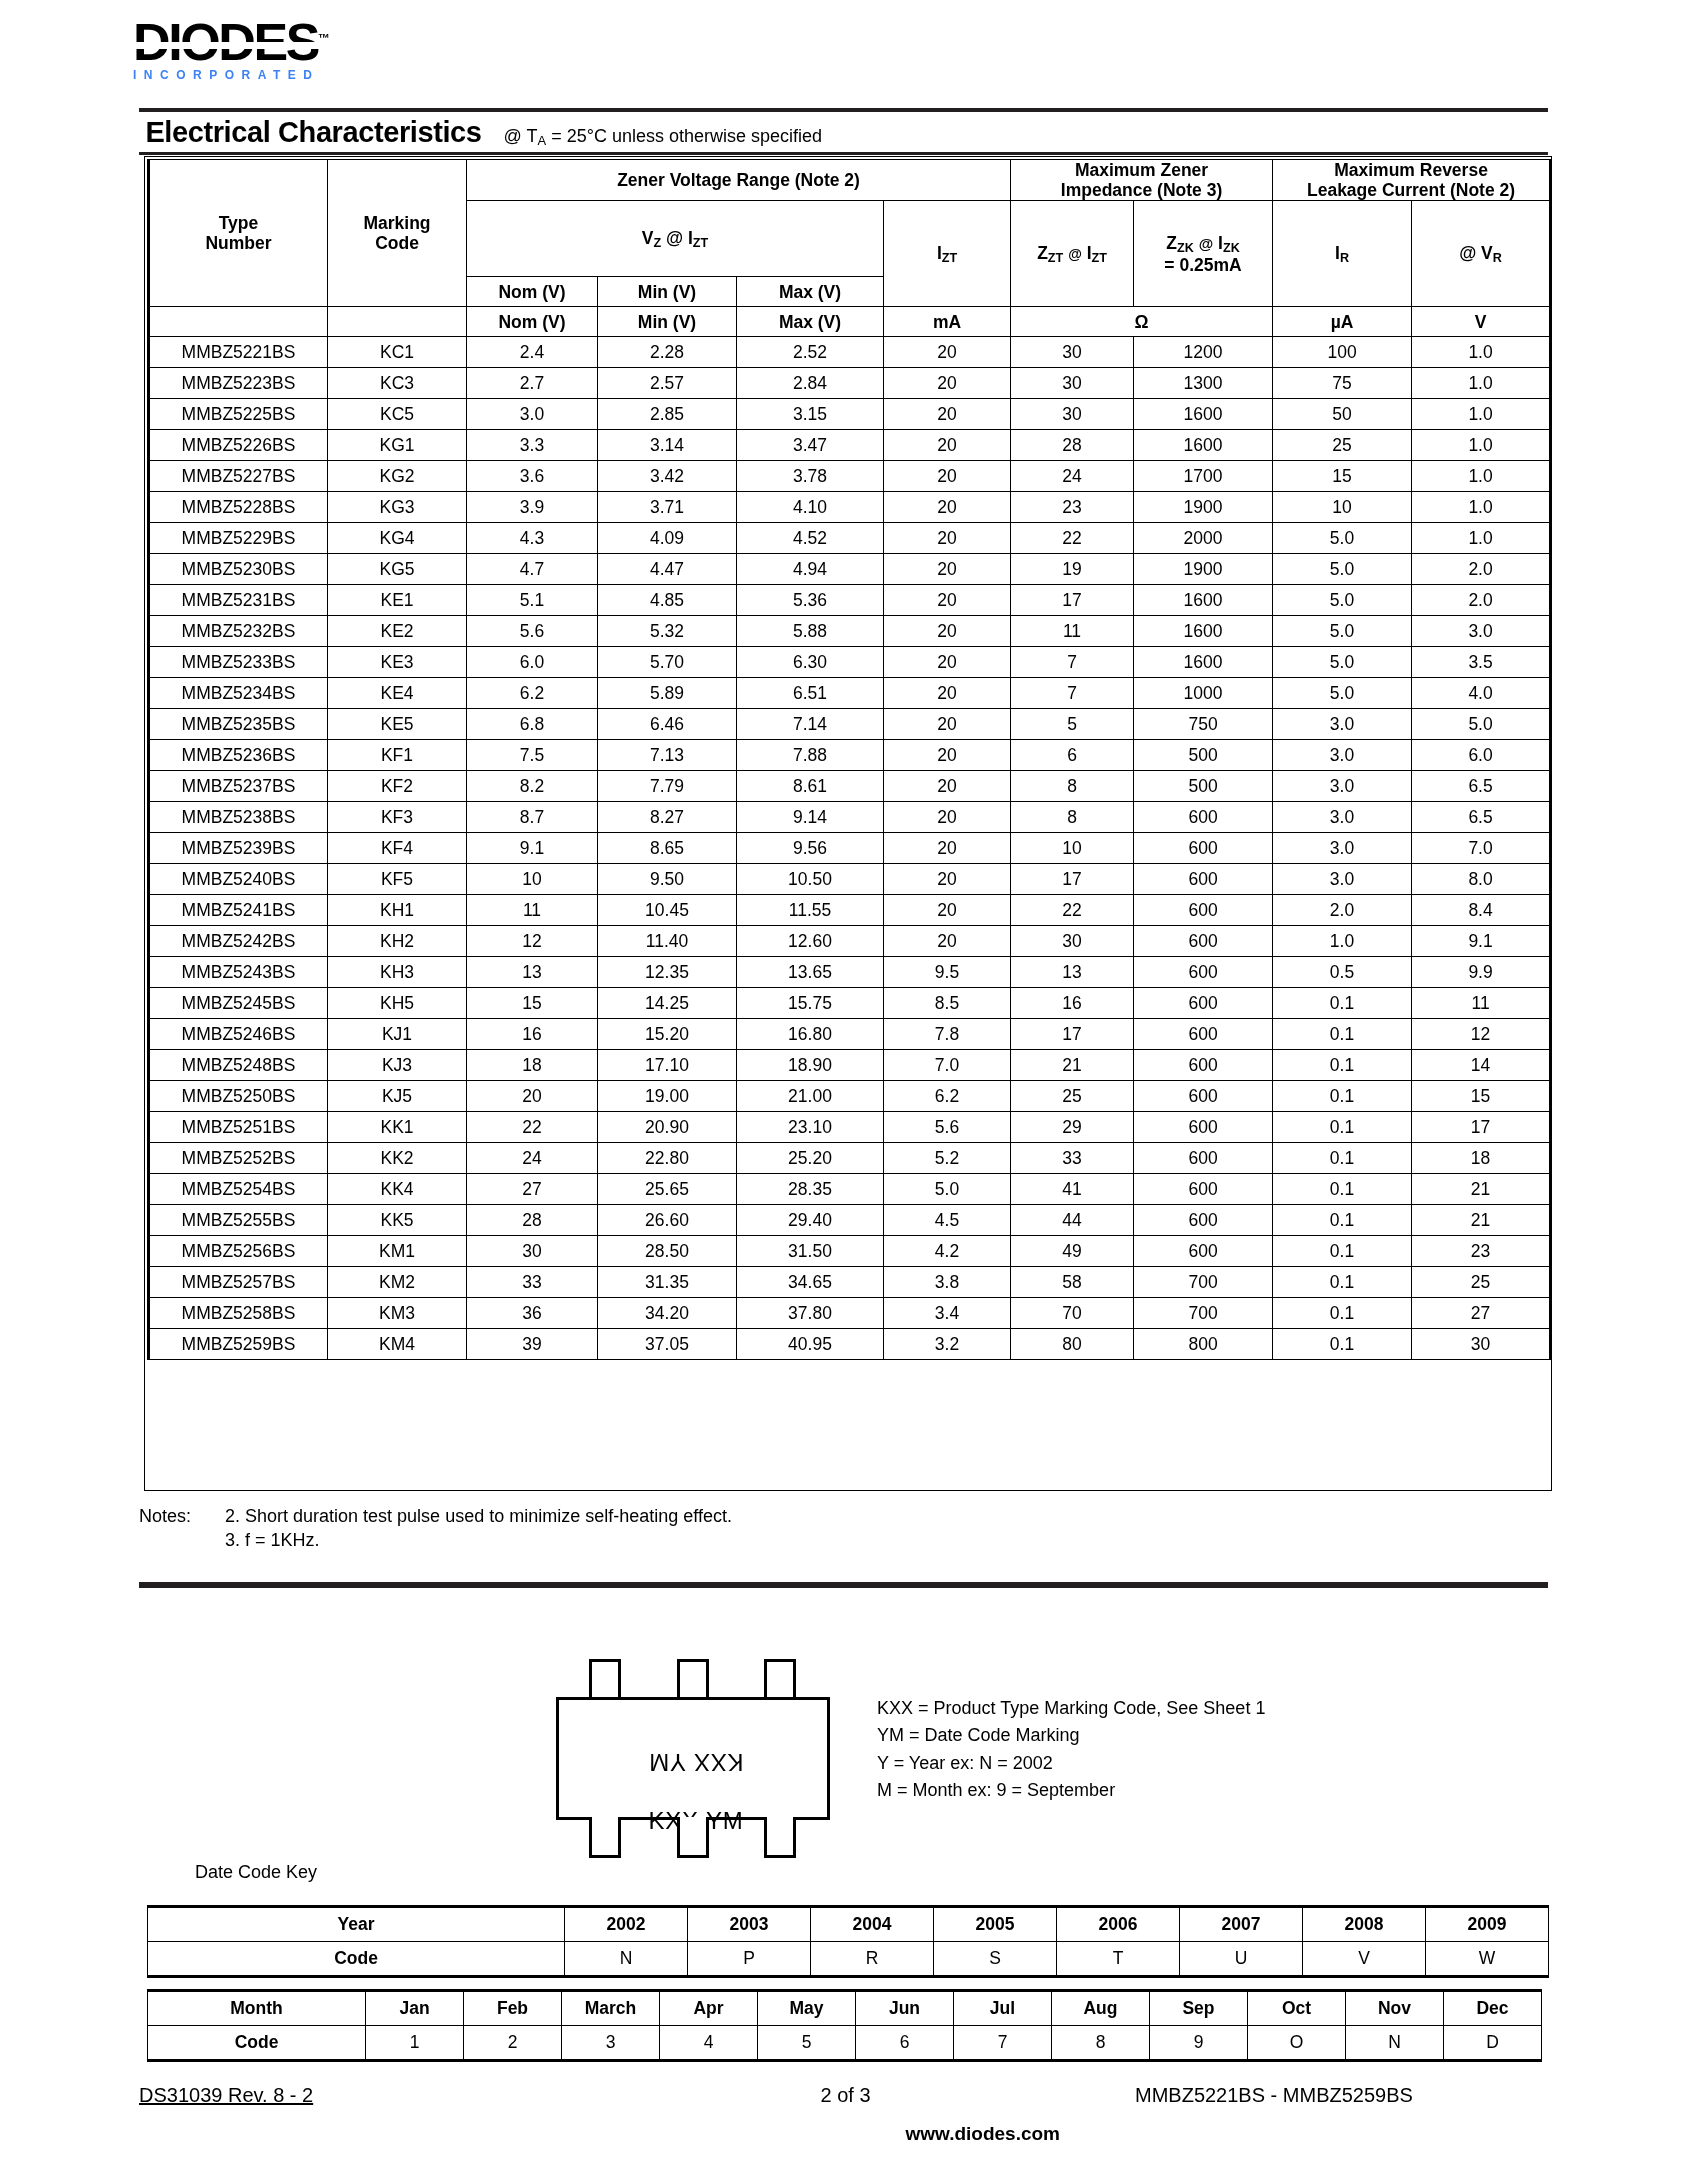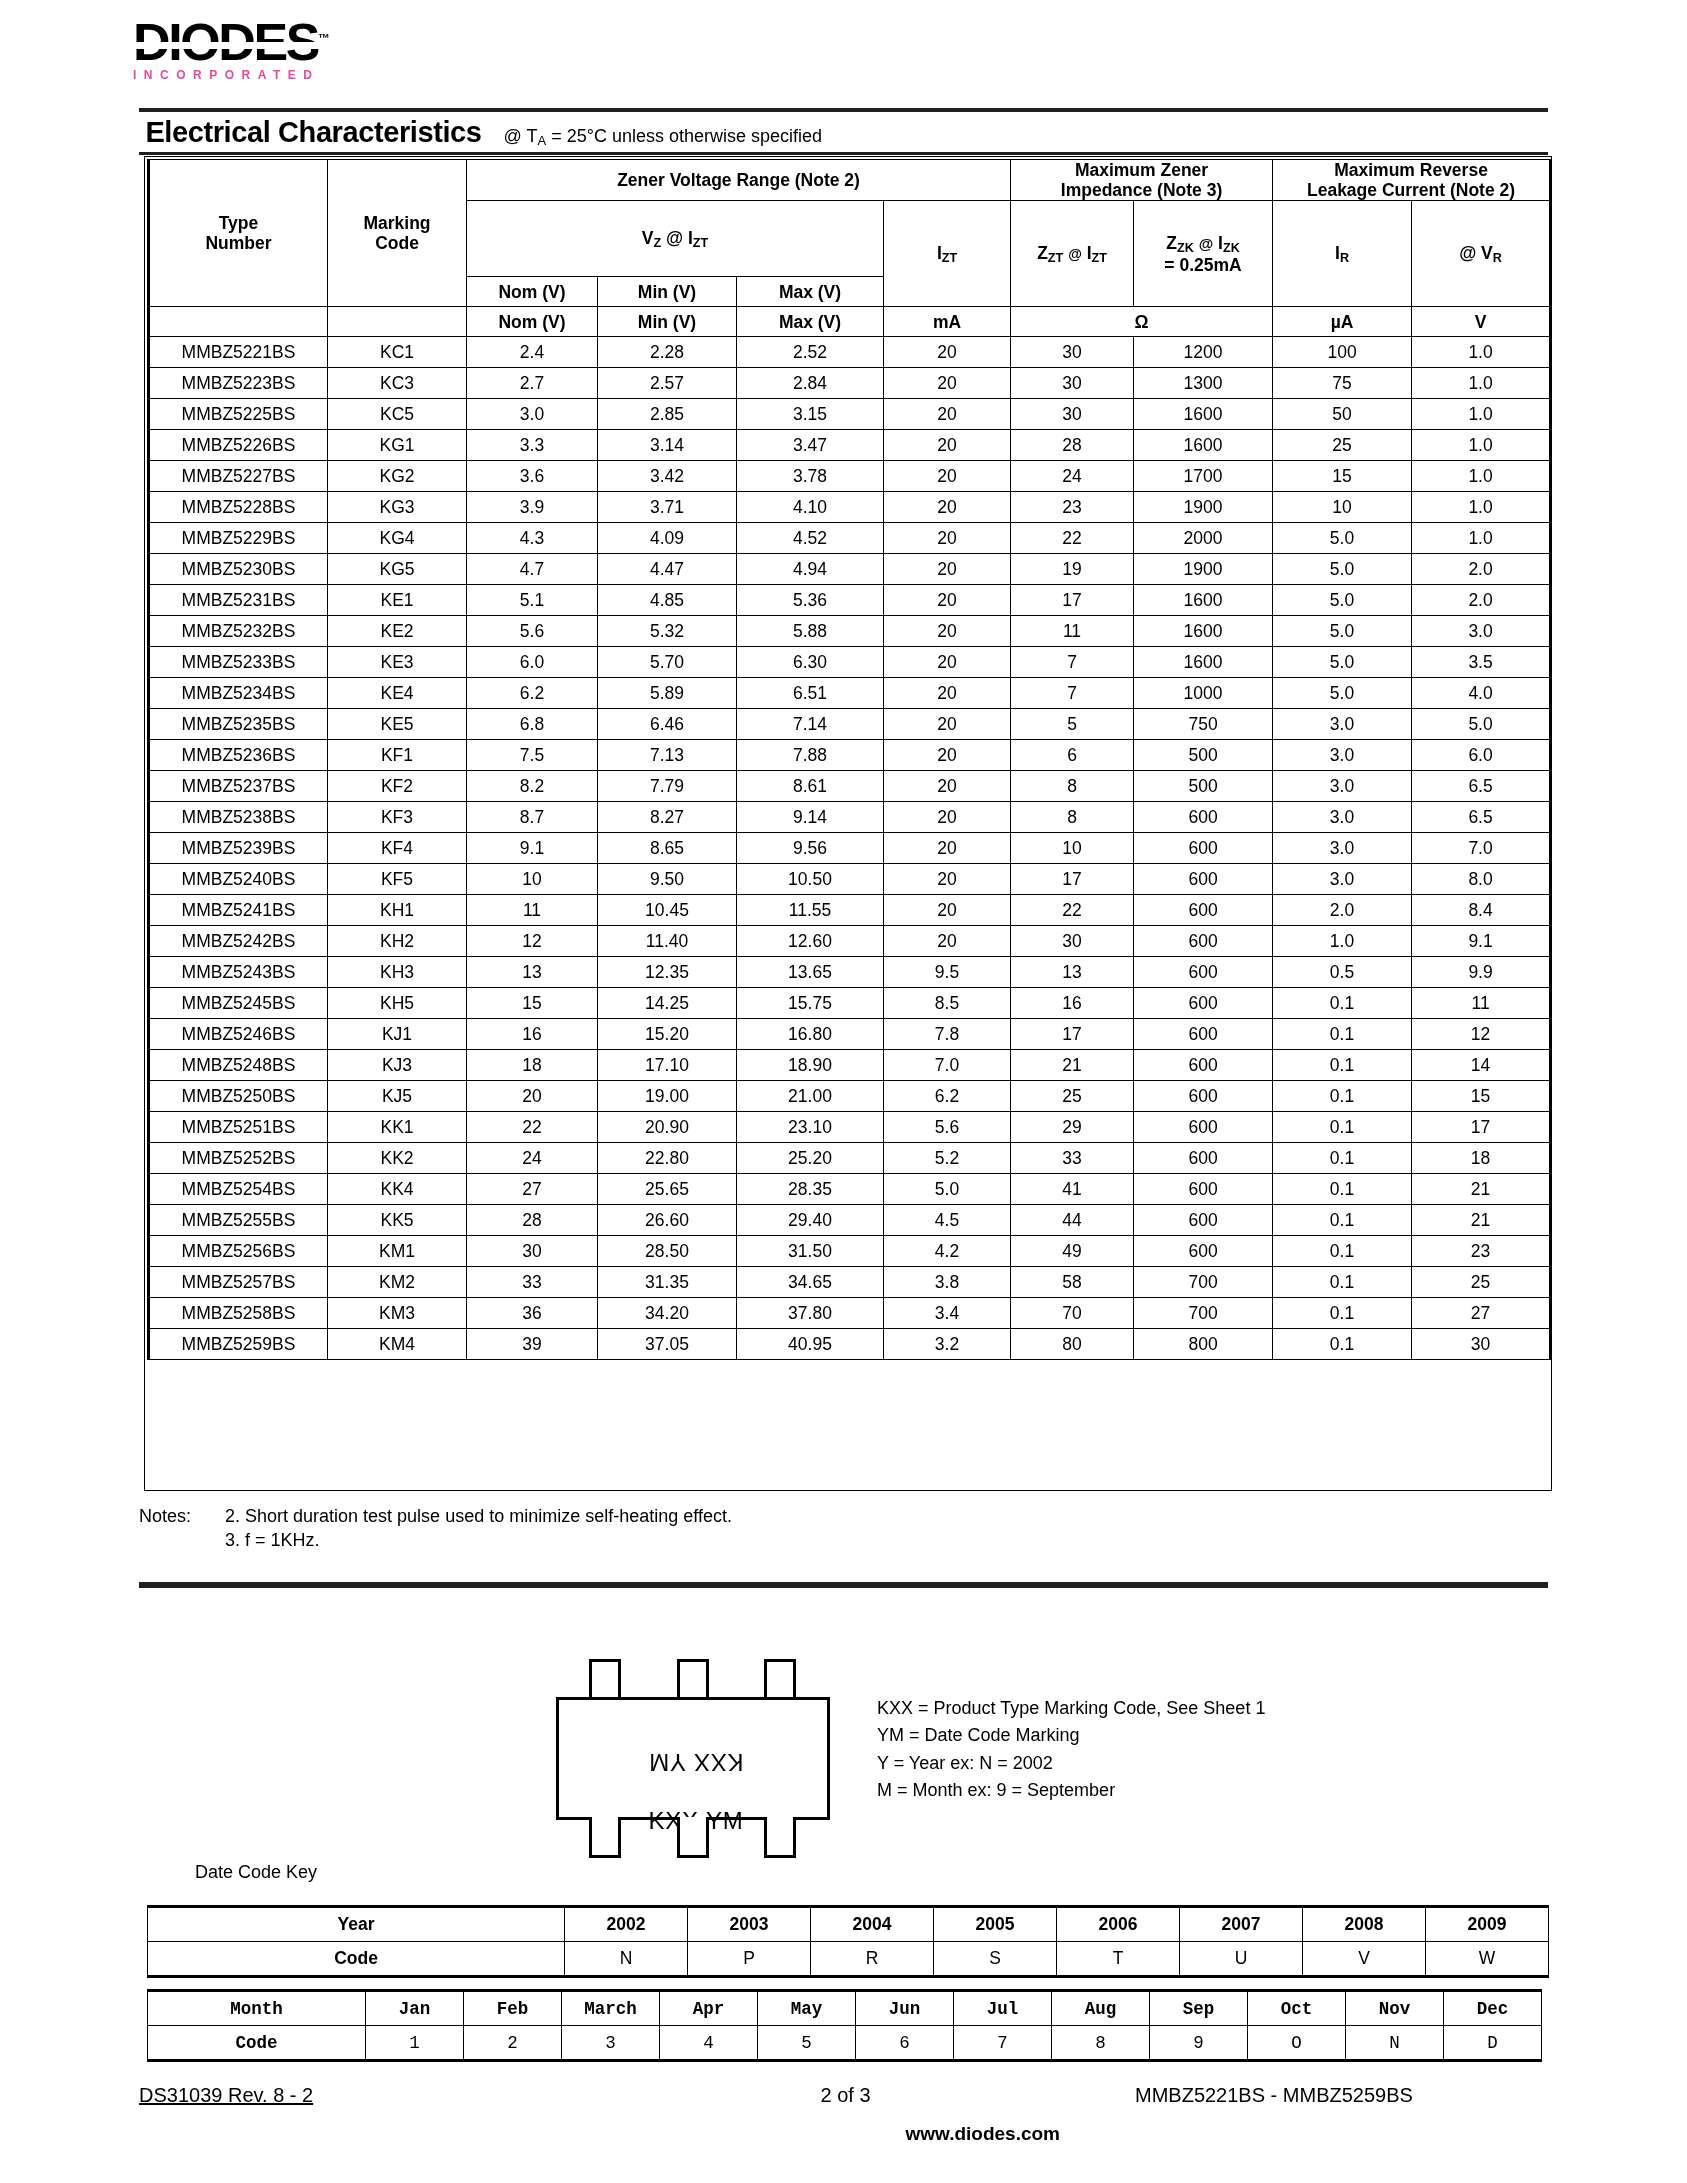--- a/index.html
+++ b/index.html
@@ -51,21 +51,21 @@
     height: 7.1px;
     background: #fff;
     z-index: 3;
   }
   .logo-sub {
     font-family: "Liberation Sans", sans-serif;
     font-weight: bold;
     font-size: 12px;
     letter-spacing: 7.5px;
     margin-top: 1.6px;
-    color: #ec4899;
+    color: #3b82f6;
   }
 
   
   .rule-thick { height: 4px; background: #231f20; }
   .rule-thin  { height: 2.4px; background: #231f20; }
 
   .section-head {
     position: absolute;
     left: 139px;
     width: 1409px;
@@ -215,21 +215,21 @@
     text-align: center;
     height: 35px;
     padding: 0;
     font-weight: normal;
   }
   table.codetbl th { font-weight: bold; }
   table.codetbl .outline-top  { border-top: 3.2px solid #000; }
   table.codetbl .outline-bot  { border-bottom: 3.2px solid #000; }
 
   #year-table { left: 147px; top: 1905px; width: 1401px; }
-  #month-table { left: 147px; top: 1989px; width: 1117px; font-family: Liberation Mono, monospace; }
+  #month-table { left: 147px; top: 1989px; width: 1117px; }
 
   .yr-first { width: 417px; }
   .yr-cell  { width: 123px; }
 
   .mo-first { width: 218px; }
   .mo-cell  { width: 98px; }
 
   
   .footer {
     position: absolute;

